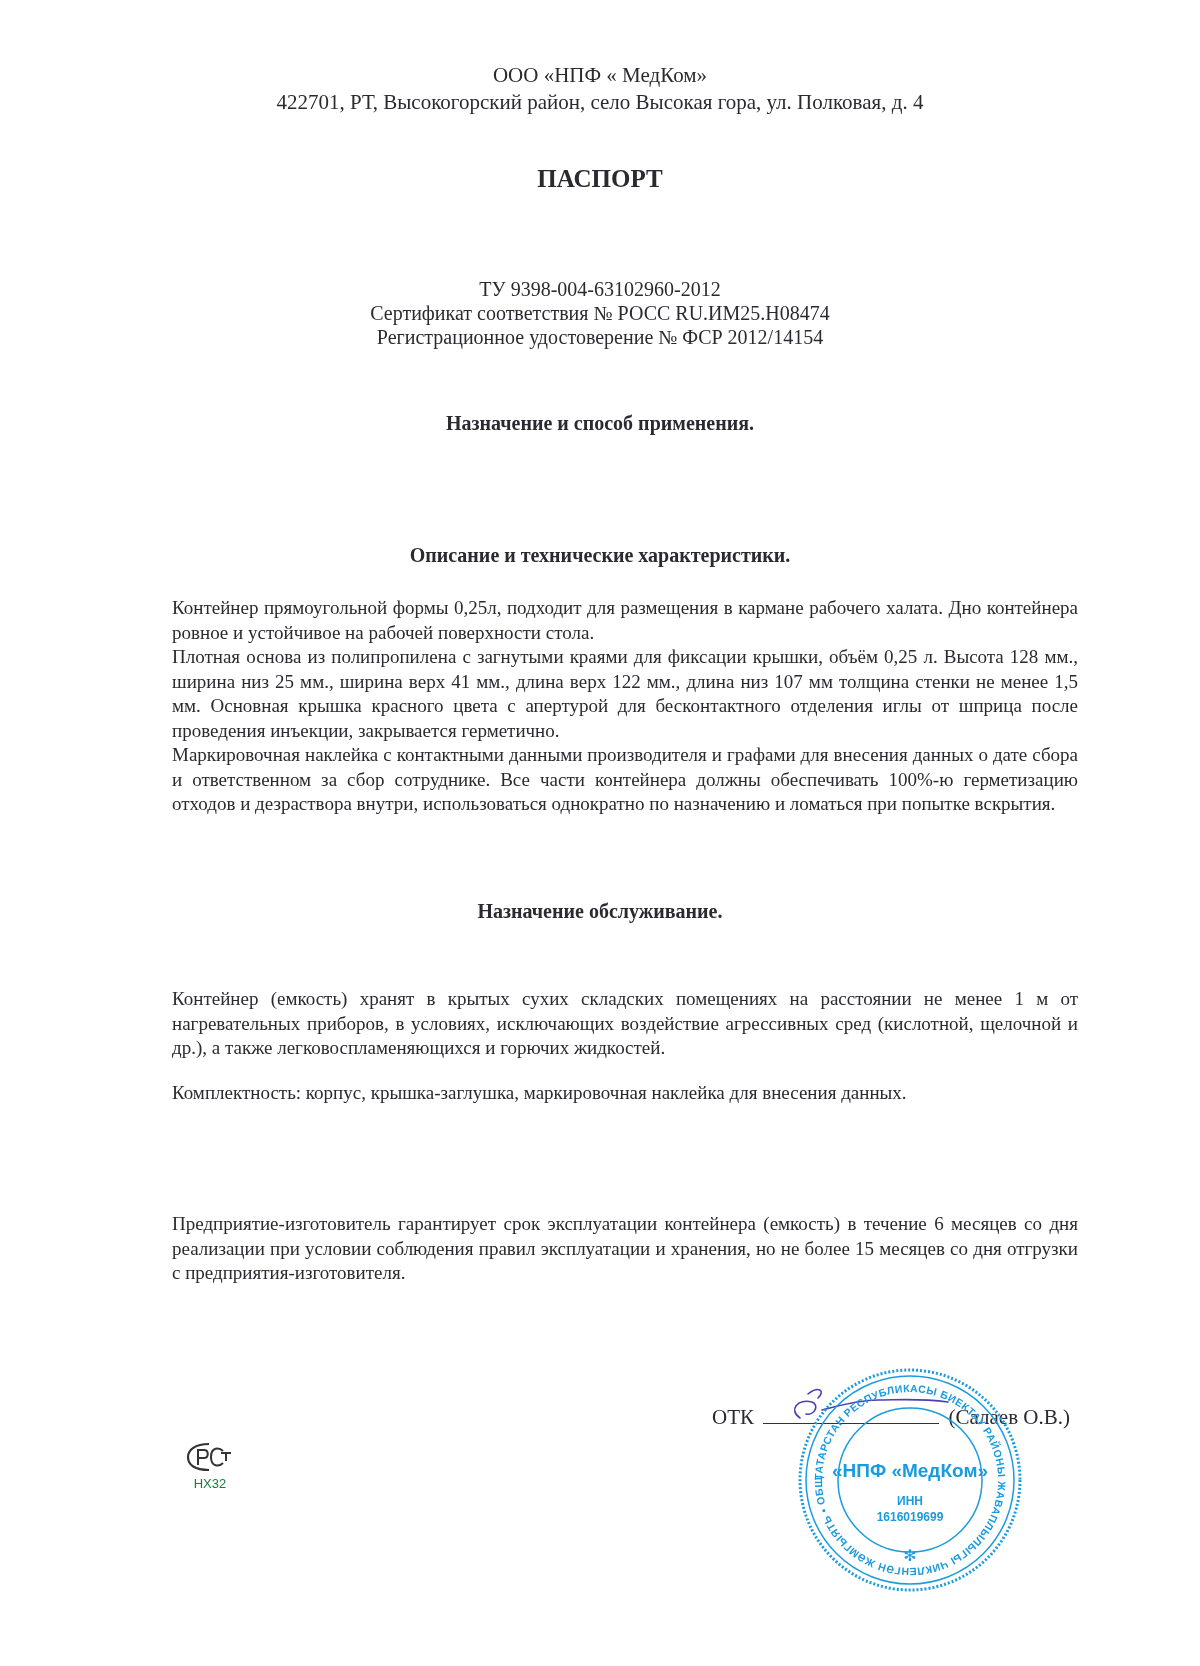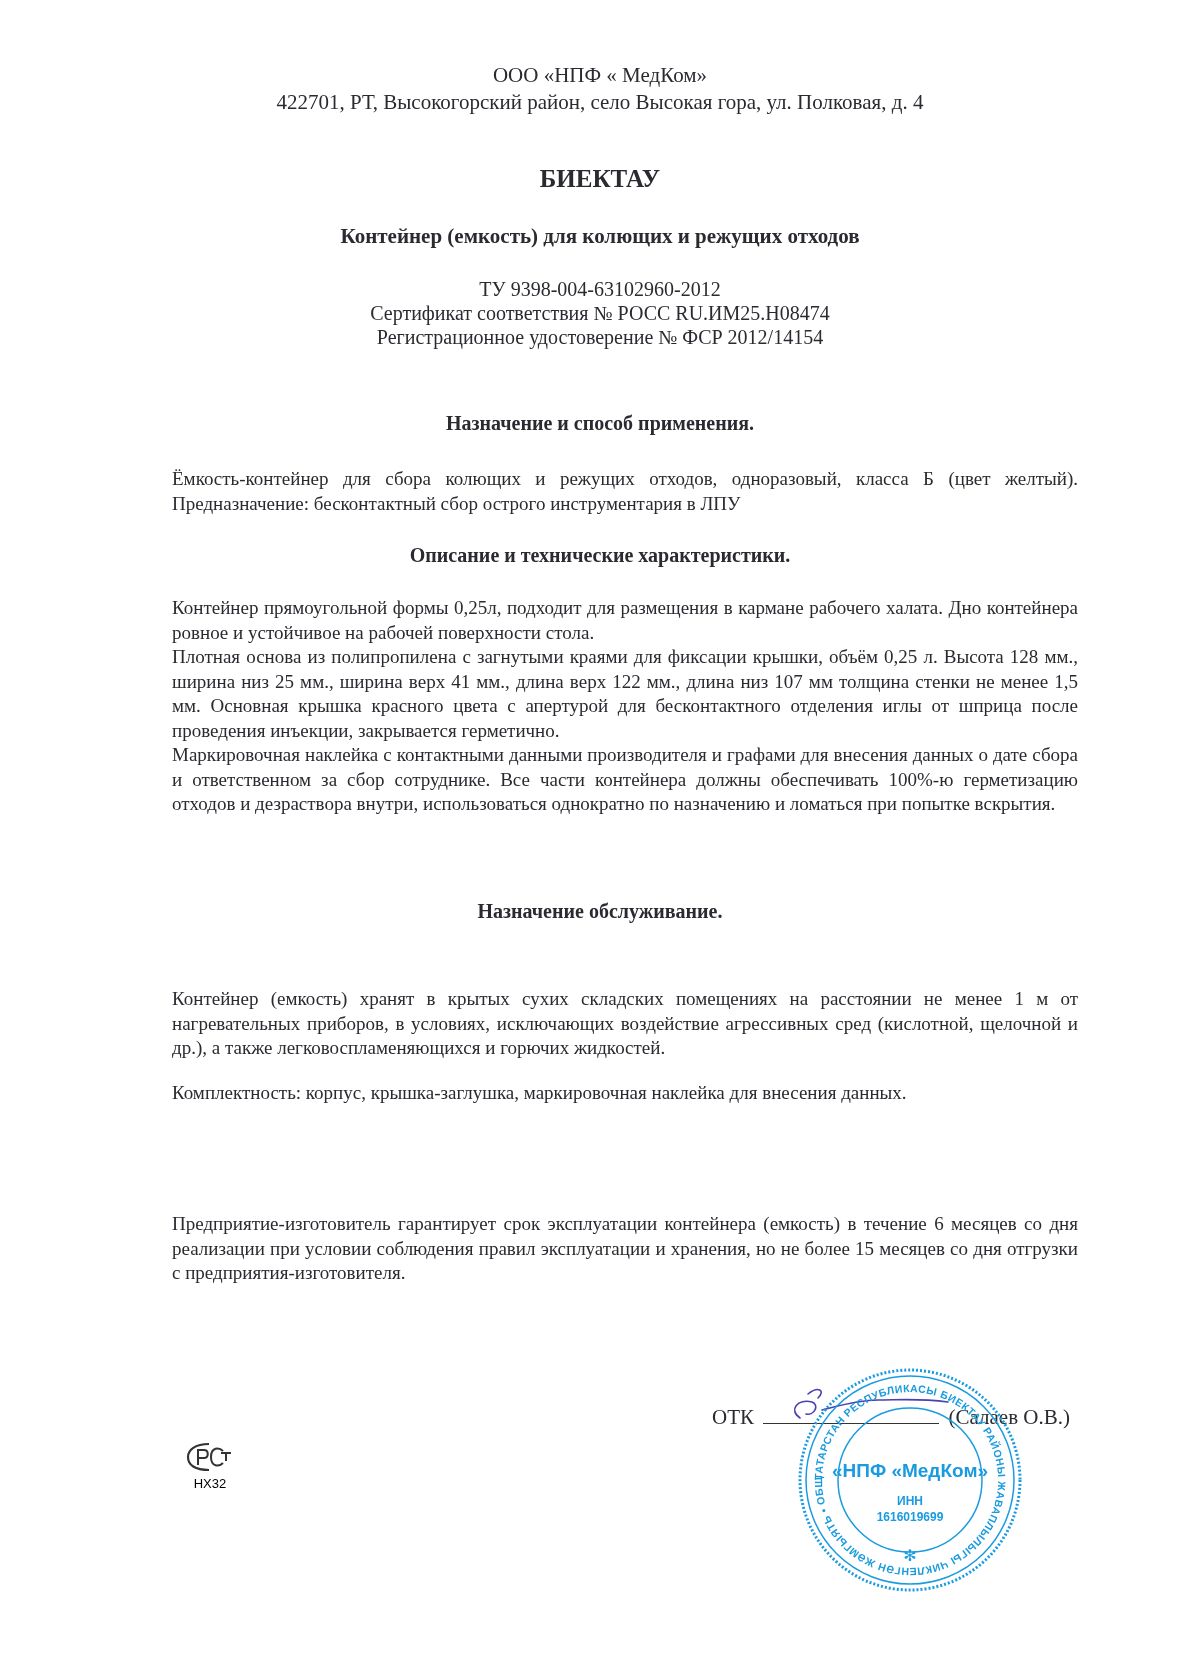--- a/index.html
+++ b/index.html
@@ -23,47 +23,43 @@
     .para p { margin: 0; }
     .sign {
       position: absolute; left: 712px; top: 1405px;
       font-size: 21px; white-space: nowrap;
     }
     .sign .line {
       display: inline-block; width: 176px; border-bottom: 1.5px solid #333;
       height: 18px; vertical-align: baseline; margin: 0 4px;
     }
     .gost { position: absolute; left: 175px; top: 1440px; width: 70px; text-align: center; }
-    .gost-code { font-family: "Liberation Sans", sans-serif; font-size: 13px; color: #000000; margin-top: -2px; }
+    .gost-code { font-family: "Liberation Sans", sans-serif; font-size: 13px; color: #15803d; margin-top: -2px; }
     .stamp { position: absolute; left: 795px; top: 1365px; width: 230px; height: 230px; }
   </style>
 </head>
 <body>
 
 <div class="page">
 
   <div class="center hdr" style="top:62px;">
     <div>ООО «НПФ « МедКом»</div>
     <div>422701, РТ, Высокогорский район, село Высокая гора, ул. Полковая, д. 4</div>
   </div>
 
-  <div class="center title" style="top:165px;">БИЕКТАУ</div>
+  <div class="center title" style="top:165px;">ПАСПОРТ</div>
 
-  <div class="center subtitle" style="top:224px;">Контейнер (емкость) для колющих и режущих отходов</div>
 
   <div class="center refs" style="top:277px;">
     <div>ТУ 9398-004-63102960-2012</div>
     <div>Сертификат соответствия № РОСС RU.ИМ25.Н08474</div>
     <div>Регистрационное удостоверение № ФСР 2012/14154</div>
   </div>
 
   <div class="center section-h" style="top:412px;">Назначение и способ применения.</div>
-  <div class="para" style="top:467px;">
-    <p>Ёмкость-контейнер для сбора колющих и режущих отходов, одноразовый, класса Б (цвет желтый). Предназначение: бесконтактный сбор острого инструментария в ЛПУ</p>
-  </div>
 
   <div class="center section-h" style="top:544px;">Описание и технические характеристики.</div>
   <div class="para" style="top:596px;">
     <p>Контейнер прямоугольной  формы 0,25л, подходит для размещения в кармане рабочего халата.  Дно контейнера ровное и устойчивое на рабочей поверхности стола.</p>
     <p>Плотная основа из полипропилена с загнутыми краями для фиксации крышки, объём  0,25 л. Высота  128 мм., ширина  низ 25 мм., ширина верх 41 мм., длина верх 122 мм., длина низ 107 мм толщина стенки не менее 1,5 мм. Основная крышка красного цвета с апертурой для бесконтактного отделения иглы от шприца после проведения инъекции, закрывается герметично.</p>
     <p>Маркировочная наклейка с контактными данными производителя и графами для внесения данных о дате сбора и ответственном за сбор сотруднике. Все части контейнера должны обеспечивать 100%-ю герметизацию отходов  и дезраствора  внутри, использоваться однократно по назначению и ломаться при попытке вскрытия.</p>
   </div>
 
   <div class="center section-h" style="top:900px;">Назначение обслуживание.</div>
   <div class="para" style="top:951px;margin-top:36px;">

